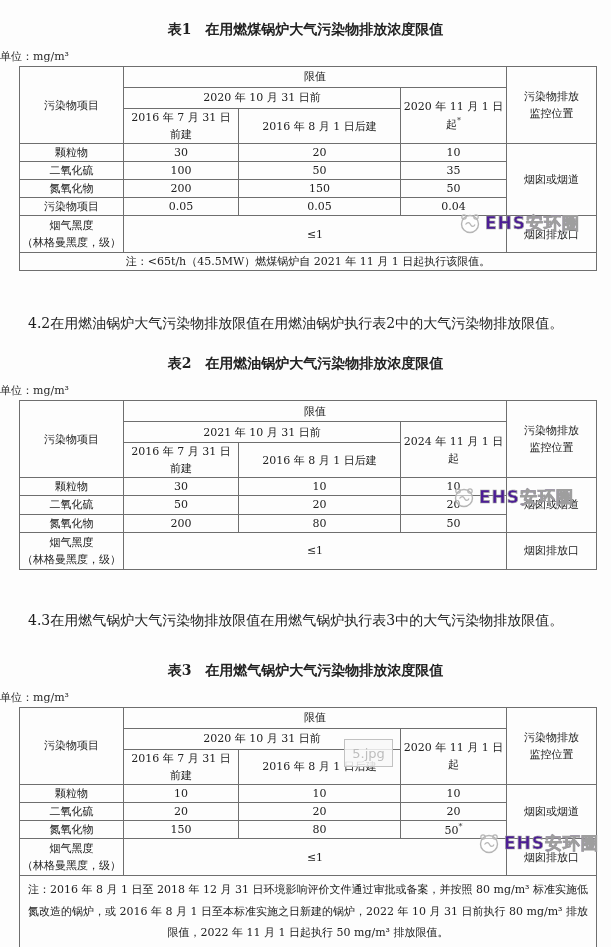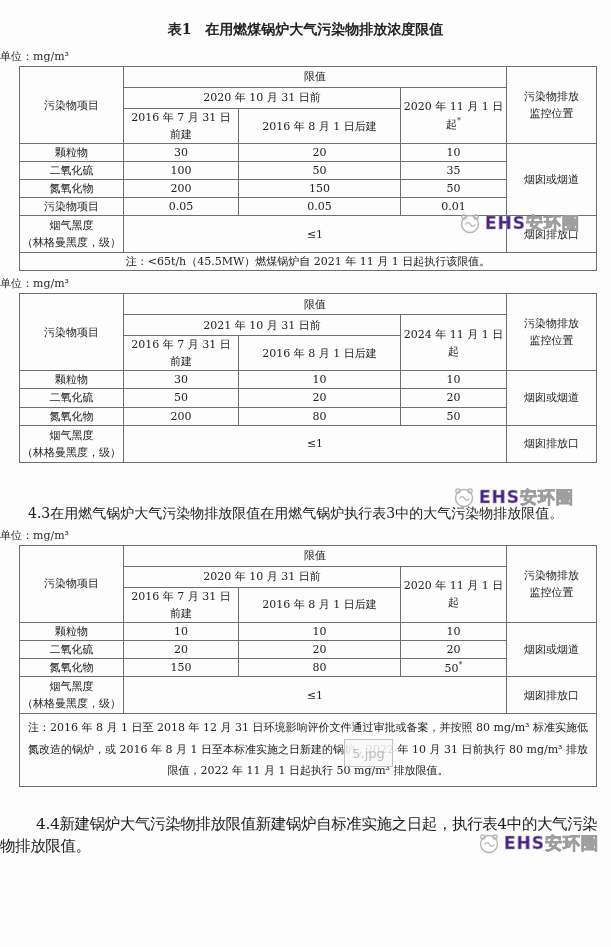--- a/index.html
+++ b/index.html
@@ -97,35 +97,37 @@
       <tr class="drow">
         <td>氮氧化物</td>
         <td>200</td>
         <td>150</td>
         <td>50</td>
       </tr>
       <tr class="drow">
         <td>污染物项目</td>
         <td>0.05</td>
         <td>0.05</td>
-        <td>0.01</td>
+        <td>0.04</td>
       </tr>
       <tr class="srow">
         <td>烟气黑度
 （林格曼黑度，级）</td>
         <td colspan="3">≤1</td>
         <td>烟囱排放口</td>
       </tr>
       <tr>
         <td colspan="5" class="note-cell">注：&lt;65t/h（45.5MW）燃煤锅炉自 2021 年 11 月 1 日起执行该限值。</td>
       </tr>
     </tbody>
   </table>
 
-
+  <p class="para p42">4.2在用燃油锅炉大气污染物排放限值在用燃油锅炉执行表2中的大气污染物排放限值。</p>
+
+  <p class="tbl-title t2">表2　在用燃油锅炉大气污染物排放浓度限值</p>
   <div class="unit">单位：mg/m³</div>
 
   <table class="tbl">
     <colgroup>
         <col style="width:104px">
         <col style="width:115px">
         <col style="width:162px">
         <col style="width:106px">
         <col style="width:90px">
       </colgroup>
@@ -167,20 +169,21 @@
         <td>烟气黑度
 （林格曼黑度，级）</td>
         <td colspan="3">≤1</td>
         <td>烟囱排放口</td>
       </tr>
     </tbody>
   </table>
 
   <p class="para p43">4.3在用燃气锅炉大气污染物排放限值在用燃气锅炉执行表3中的大气污染物排放限值。</p>
 
+  <p class="tbl-title t3">表3　在用燃气锅炉大气污染物排放浓度限值</p>
   <div class="unit">单位：mg/m³</div>
 
   <table class="tbl">
     <colgroup>
         <col style="width:104px">
         <col style="width:115px">
         <col style="width:162px">
         <col style="width:106px">
         <col style="width:90px">
       </colgroup>

